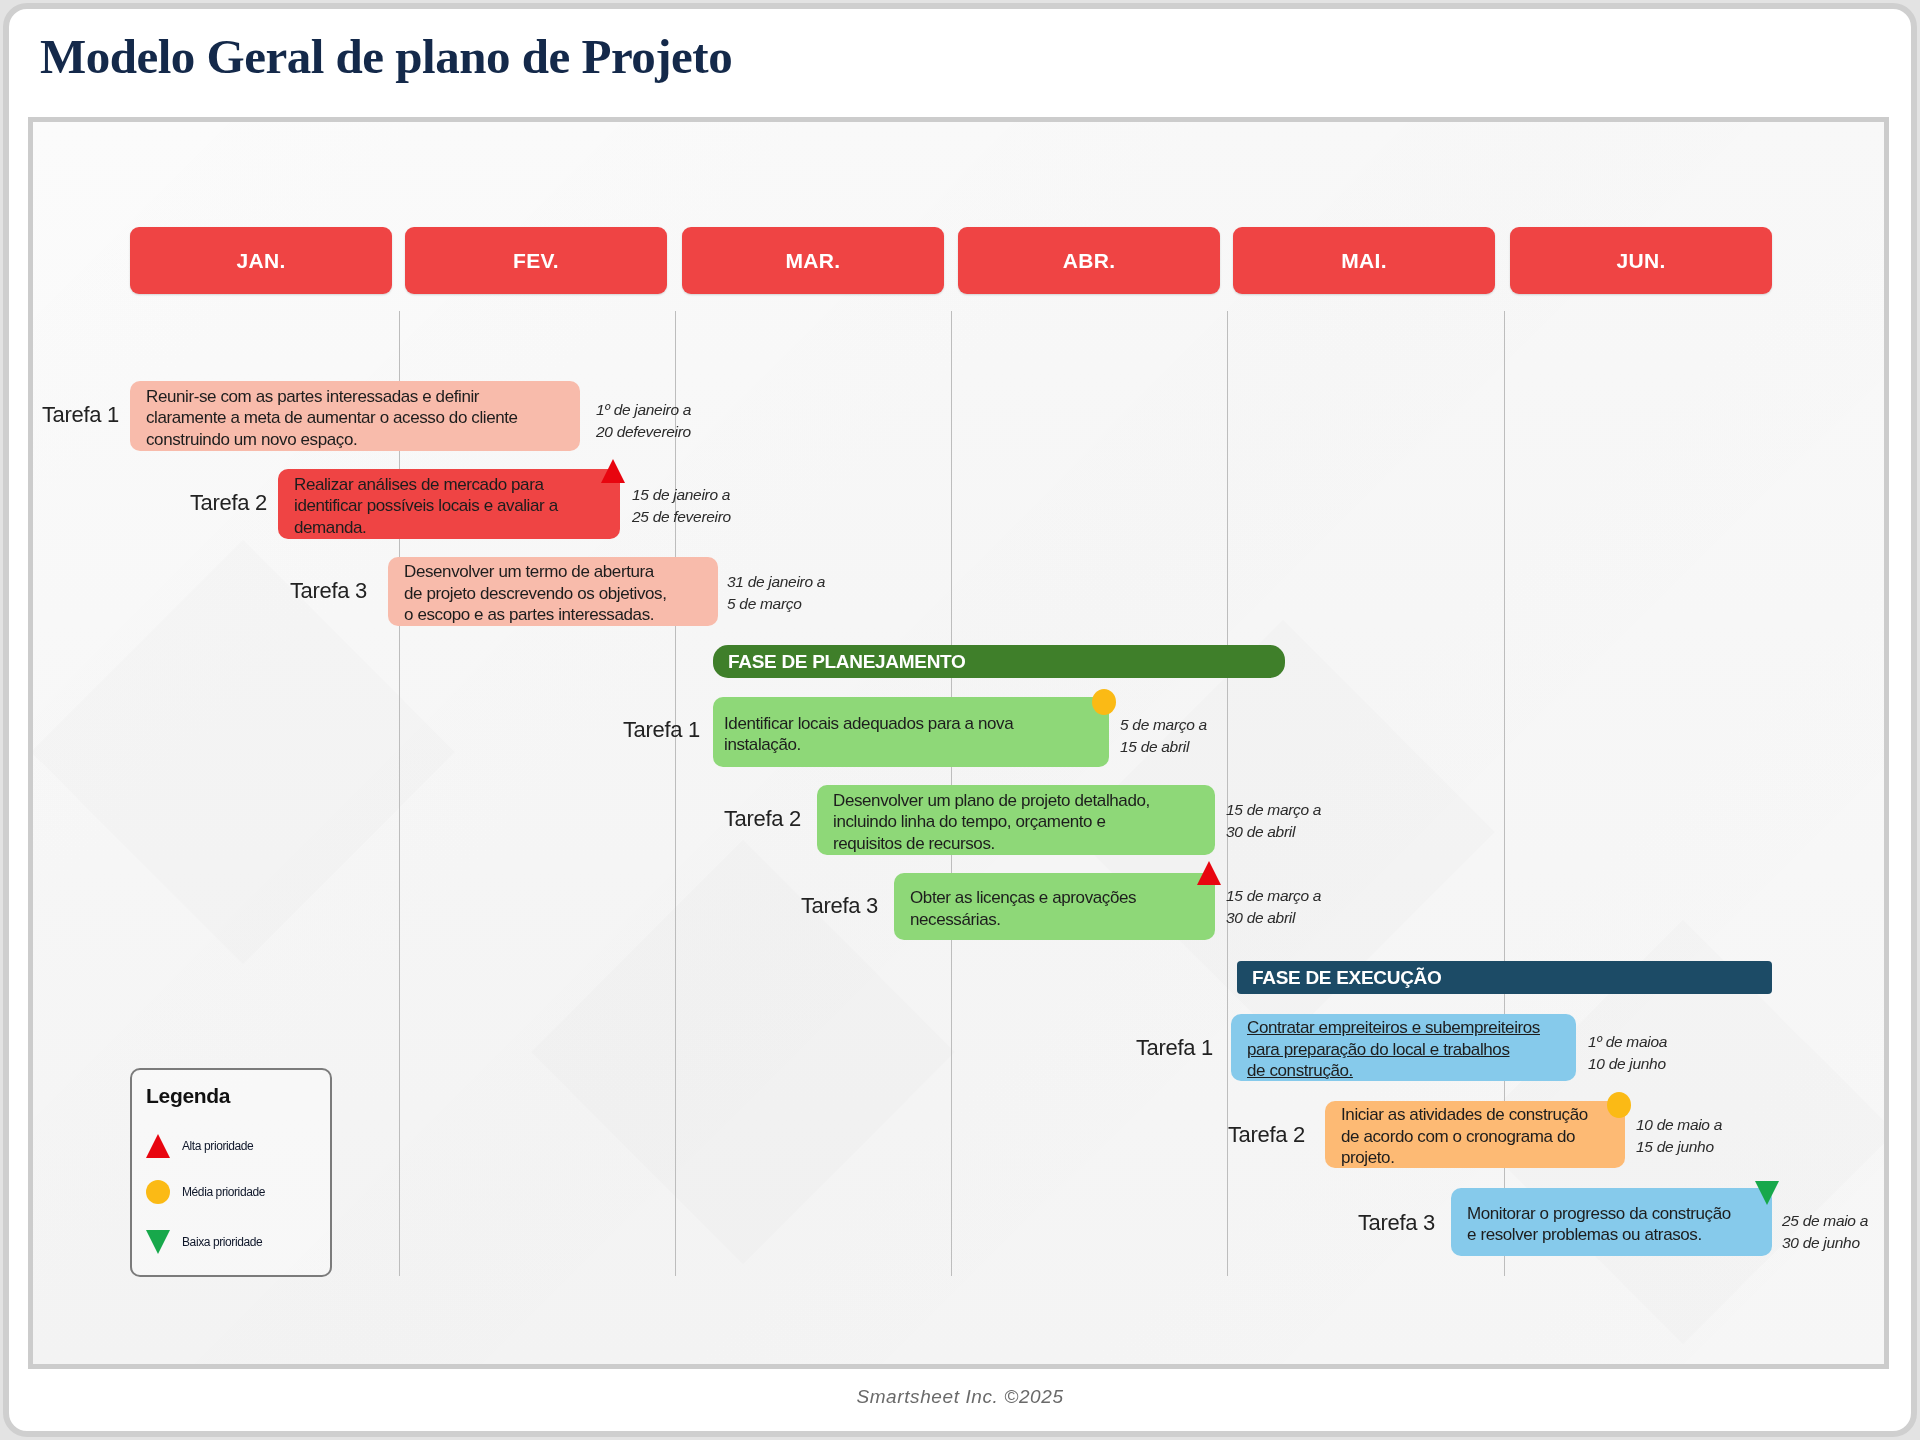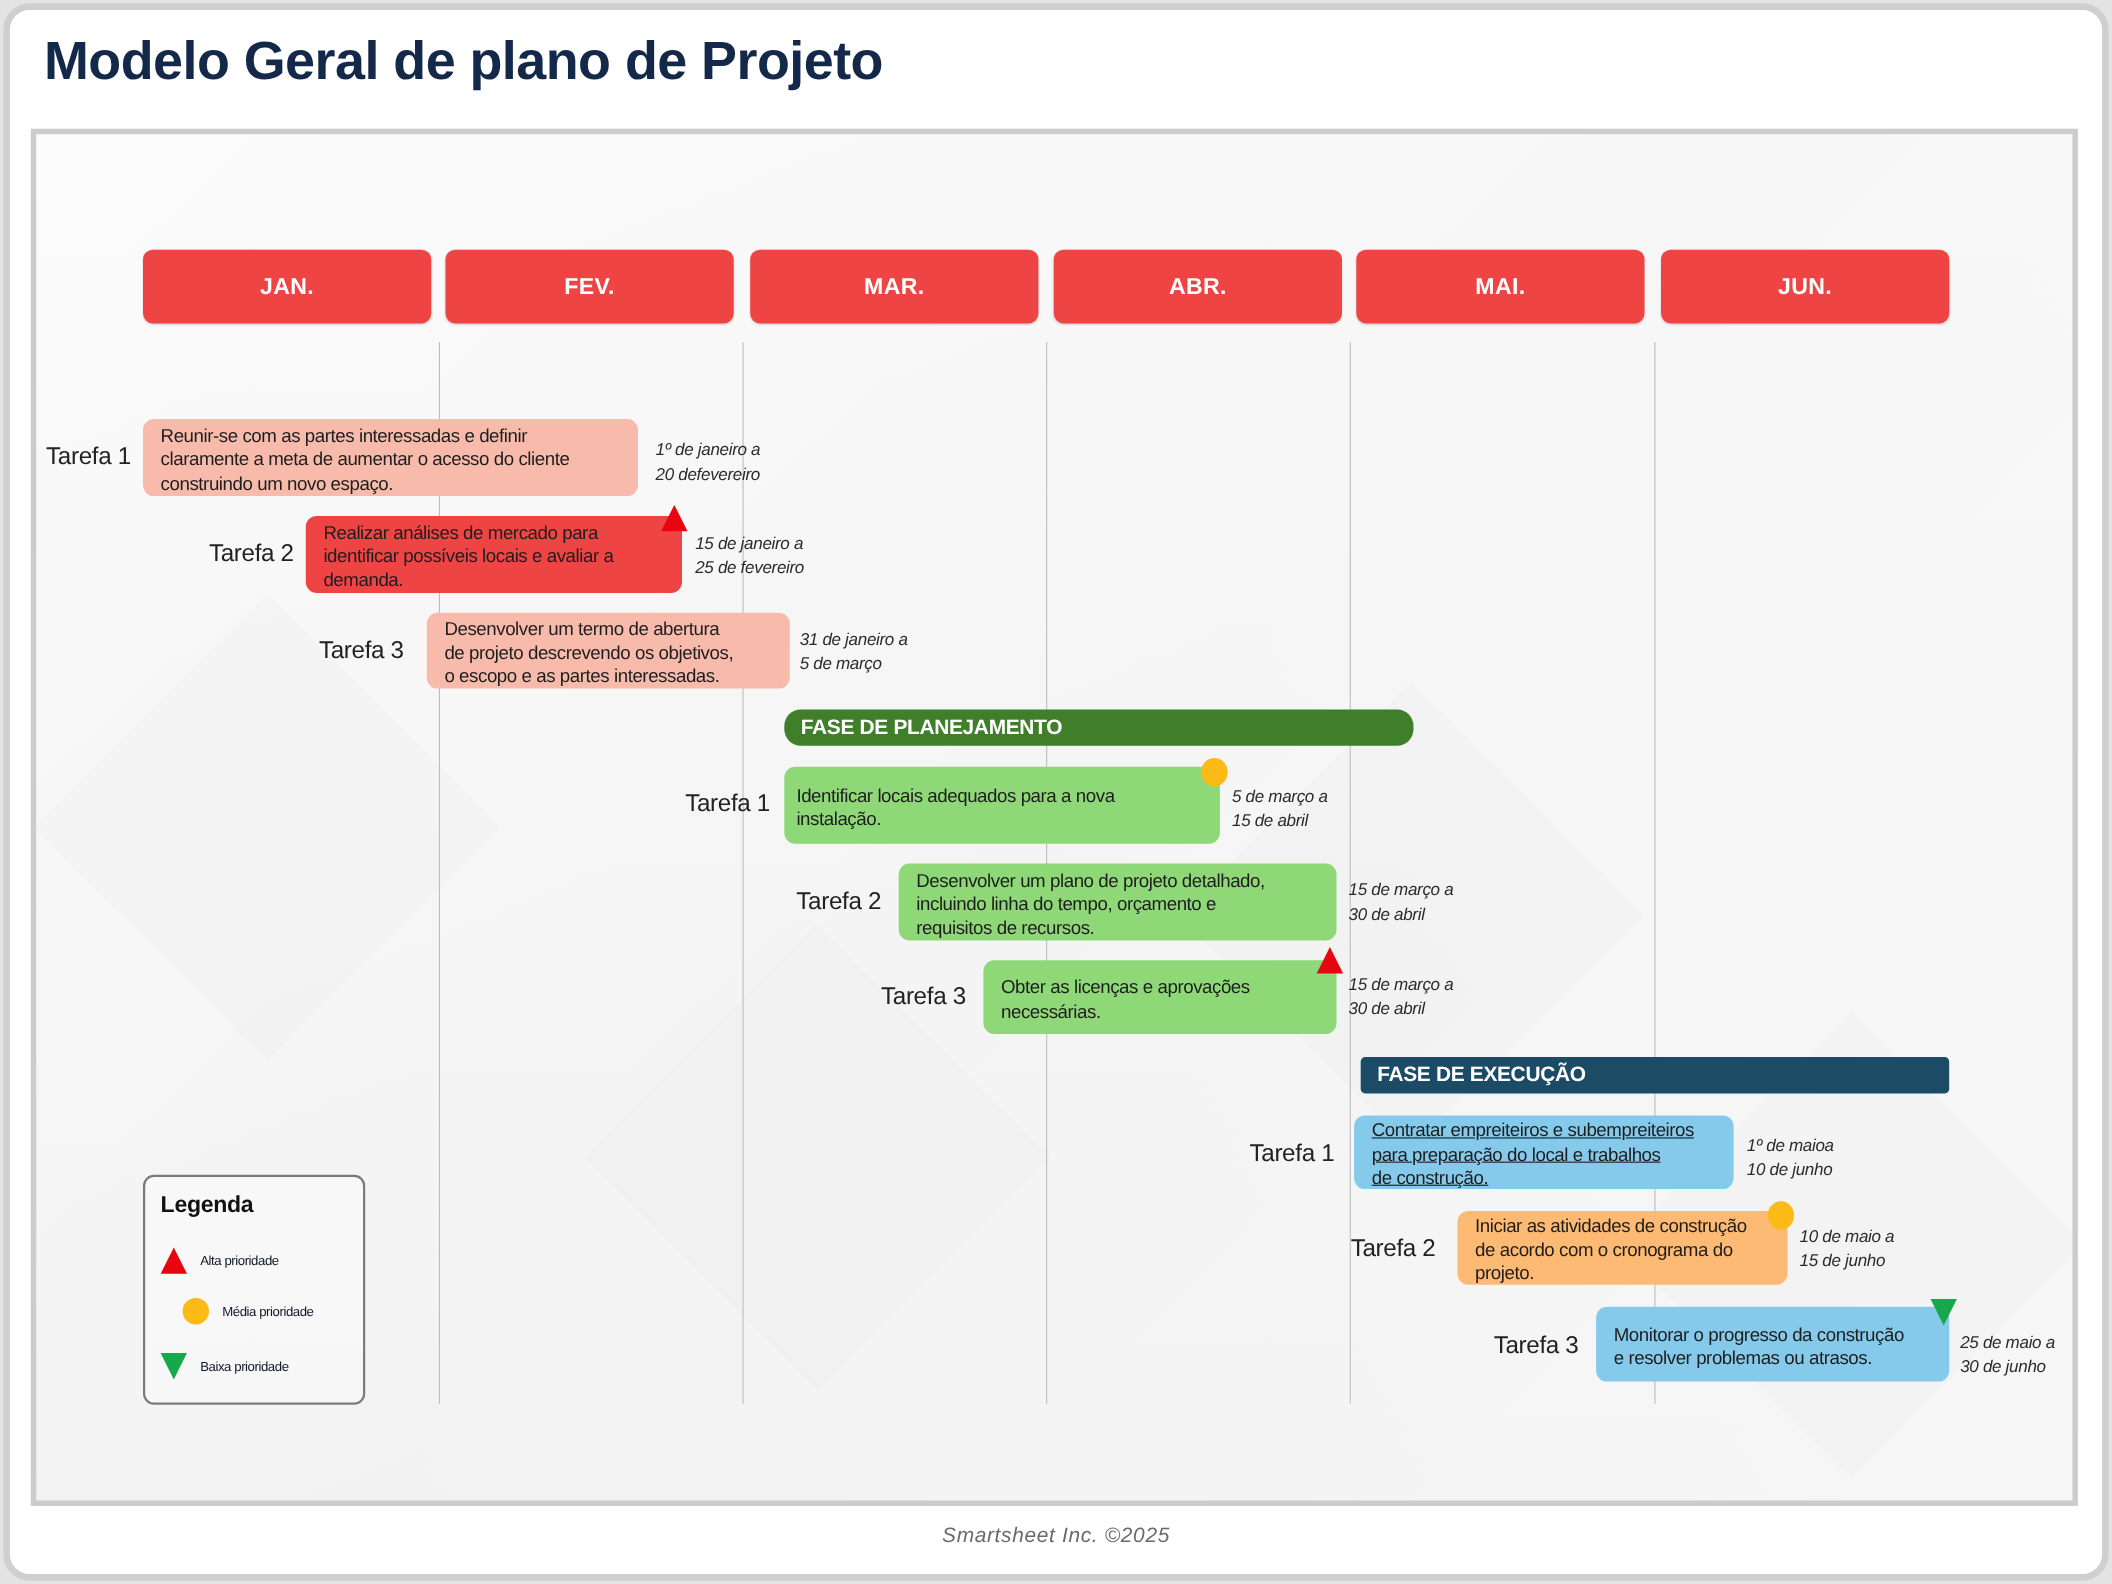--- a/index.html
+++ b/index.html
@@ -5,21 +5,21 @@
   * { box-sizing: border-box; margin: 0; padding: 0; }
   html, body { width: 1920px; height: 1440px; overflow: hidden; background: #e3e3e3; }
   body { font-family: "Liberation Sans", sans-serif; position: relative; }
 
   .page {
     position: absolute; left: 3px; top: 3px; width: 1914px; height: 1434px;
     background: #ffffff; border: 6px solid #cfcfcf; border-radius: 24px;
   }
   .title {
     position: absolute; left: 40px; top: 28px;
-    font-family: Liberation Sans, sans-serif; font-weight: bold;
+    font-family: Liberation Serif, serif; font-weight: bold;
     font-size: 49px; letter-spacing: -0.5px; color: #14294a; white-space: nowrap;
   }
   .panel {
     position: absolute; left: 28px; top: 117px; width: 1861px; height: 1252px;
     border: 5px solid #cccccc;
     background:
       linear-gradient(135deg, rgba(0,0,0,0) 0%, rgba(0,0,0,0.015) 50%, rgba(0,0,0,0) 100%),
       linear-gradient(180deg, #fbfbfb 0%, #f6f6f6 100%);
     overflow: hidden;
   }
@@ -218,21 +218,21 @@
   <div class="tri-down" style="left:1755px; top:1181px;"></div>
   <div class="tdate" style="left:1782px; top:1210px;">25 de maio a
 30 de junho</div>
 
   <div class="legend">
     <div class="legend-title">Legenda</div>
     <div class="legend-row" style="top:64px;">
       <div class="ic-up"></div>
       <span class="lbl">Alta prioridade</span>
     </div>
-    <div class="legend-row" style="top:110px;margin-left:20px;">
+    <div class="legend-row" style="top:110px;">
       <div class="ic-dot"></div>
       <span class="lbl">Média prioridade</span>
     </div>
     <div class="legend-row" style="top:160px;">
       <div class="ic-down"></div>
       <span class="lbl">Baixa prioridade</span>
     </div>
   </div>
 </div>
 

